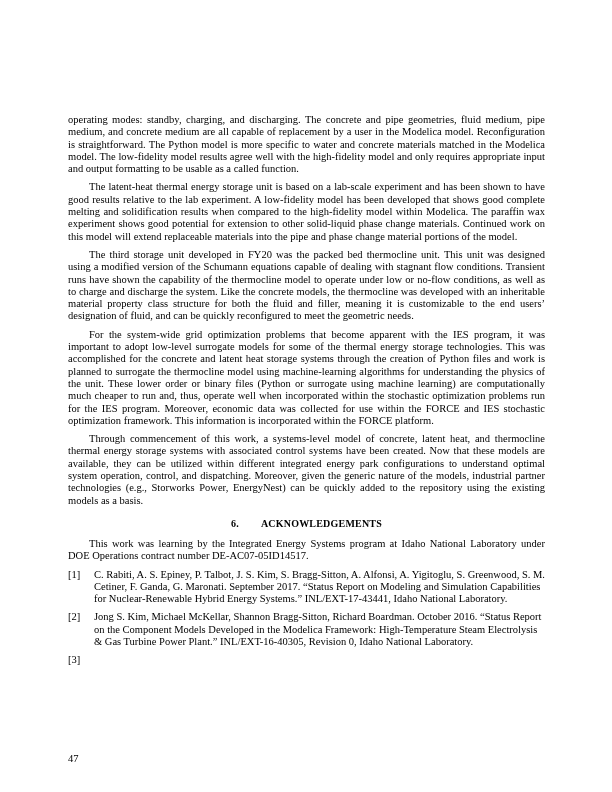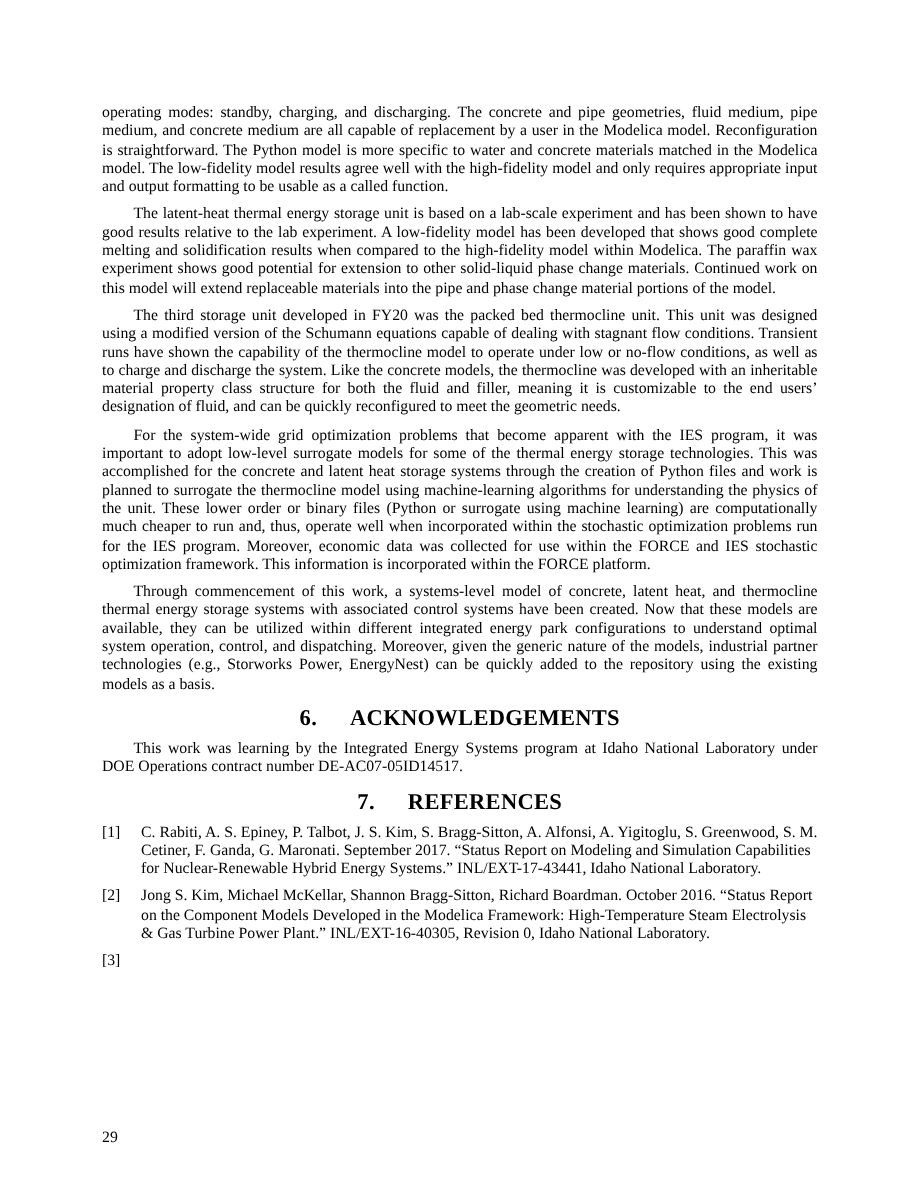--- a/index.html
+++ b/index.html
@@ -15,25 +15,25 @@
     font-size: 10.5px;
     line-height: 12.3px;
     padding: 70px 67px 0 68px;
     overflow: hidden;
   }
   .para {
     text-align: justify;
     text-indent: 21px;
     margin-bottom: 6px;
   }
-  .para.no-indent { text-indent: 0; }
+  .para.no-indent { text-indent: 0; margin-top: 44px; }
   .heading {
     text-align: center;
     font-weight: bold;
-    font-size: 15px;
+    font-size: 10px;
     line-height: 15px;
     margin: 9px 0 7px 0;
     letter-spacing: 0.2px;
   }
   .heading .h-num { margin-right: 22px; }
   .ref-list { margin-top: 2px; }
   .ref {
     position: relative;
     padding-left: 26px;
     margin-bottom: 6px;
@@ -55,31 +55,30 @@
   <p class="para no-indent">operating modes: standby, charging, and discharging. The concrete and pipe geometries, fluid medium, pipe medium, and concrete medium are all capable of replacement by a user in the Modelica model. Reconfiguration is straightforward. The Python model is more specific to water and concrete materials matched in the Modelica model. The low-fidelity model results agree well with the high-fidelity model and only requires appropriate input and output formatting to be usable as a called function.</p>
   <p class="para">The latent-heat thermal energy storage unit is based on a lab-scale experiment and has been shown to have good results relative to the lab experiment. A low-fidelity model has been developed that shows good complete melting and solidification results when compared to the high-fidelity model within Modelica. The paraffin wax experiment shows good potential for extension to other solid-liquid phase change materials. Continued work on this model will extend replaceable materials into the pipe and phase change material portions of the model.</p>
   <p class="para">The third storage unit developed in FY20 was the packed bed thermocline unit. This unit was designed using a modified version of the Schumann equations capable of dealing with stagnant flow conditions. Transient runs have shown the capability of the thermocline model to operate under low or no-flow conditions, as well as to charge and discharge the system. Like the concrete models, the thermocline was developed with an inheritable material property class structure for both the fluid and filler, meaning it is customizable to the end users’ designation of fluid, and can be quickly reconfigured to meet the geometric needs.</p>
   <p class="para">For the system-wide grid optimization problems that become apparent with the IES program, it was important to adopt low-level surrogate models for some of the thermal energy storage technologies. This was accomplished for the concrete and latent heat storage systems through the creation of Python files and work is planned to surrogate the thermocline model using machine-learning algorithms for understanding the physics of the unit. These lower order or binary files (Python or surrogate using machine learning) are computationally much cheaper to run and, thus, operate well when incorporated within the stochastic optimization problems run for the IES program. Moreover, economic data was collected for use within the FORCE and IES stochastic optimization framework. This information is incorporated within the FORCE platform.</p>
   <p class="para">Through commencement of this work, a systems-level model of concrete, latent heat, and thermocline thermal energy storage systems with associated control systems have been created. Now that these models are available, they can be utilized within different integrated energy park configurations to understand optimal system operation, control, and dispatching. Moreover, given the generic nature of the models, industrial partner technologies (e.g., Storworks Power, EnergyNest) can be quickly added to the repository using the existing models as a basis.</p>
 
   <h2 class="heading"><span class="h-num">6.</span><span class="h-title">ACKNOWLEDGEMENTS</span></h2>
 
   <p class="para">This work was learning by the Integrated Energy Systems program at Idaho National Laboratory under DOE Operations contract number DE-AC07-05ID14517.</p>
 
-  <h2 class="heading"><span class="h-num">7.</span><span class="h-title">REFERENCES</span></h2>
 
   <div class="ref-list">
     <div class="ref">
       <span class="ref-label">[1]</span>
       <span class="ref-text">C. Rabiti, A. S. Epiney, P. Talbot, J. S. Kim, S. Bragg-Sitton, A. Alfonsi, A. Yigitoglu, S. Greenwood, S. M. Cetiner, F. Ganda, G. Maronati. September 2017. “Status Report on Modeling and Simulation Capabilities for Nuclear-Renewable Hybrid Energy Systems.” INL/EXT-17-43441, Idaho National Laboratory.</span>
     </div>
     <div class="ref">
       <span class="ref-label">[2]</span>
       <span class="ref-text">Jong S. Kim, Michael McKellar, Shannon Bragg-Sitton, Richard Boardman. October 2016. “Status Report on the Component Models Developed in the Modelica Framework: High-Temperature Steam Electrolysis &amp; Gas Turbine Power Plant.” INL/EXT-16-40305, Revision 0, Idaho National Laboratory.</span>
     </div>
     <div class="ref">
       <span class="ref-label">[3]</span>
     </div>
   </div>
 
-  <div class="page-number">29</div>
+  <div class="page-number">47</div>
 
 </div>
 
 </body></html>

